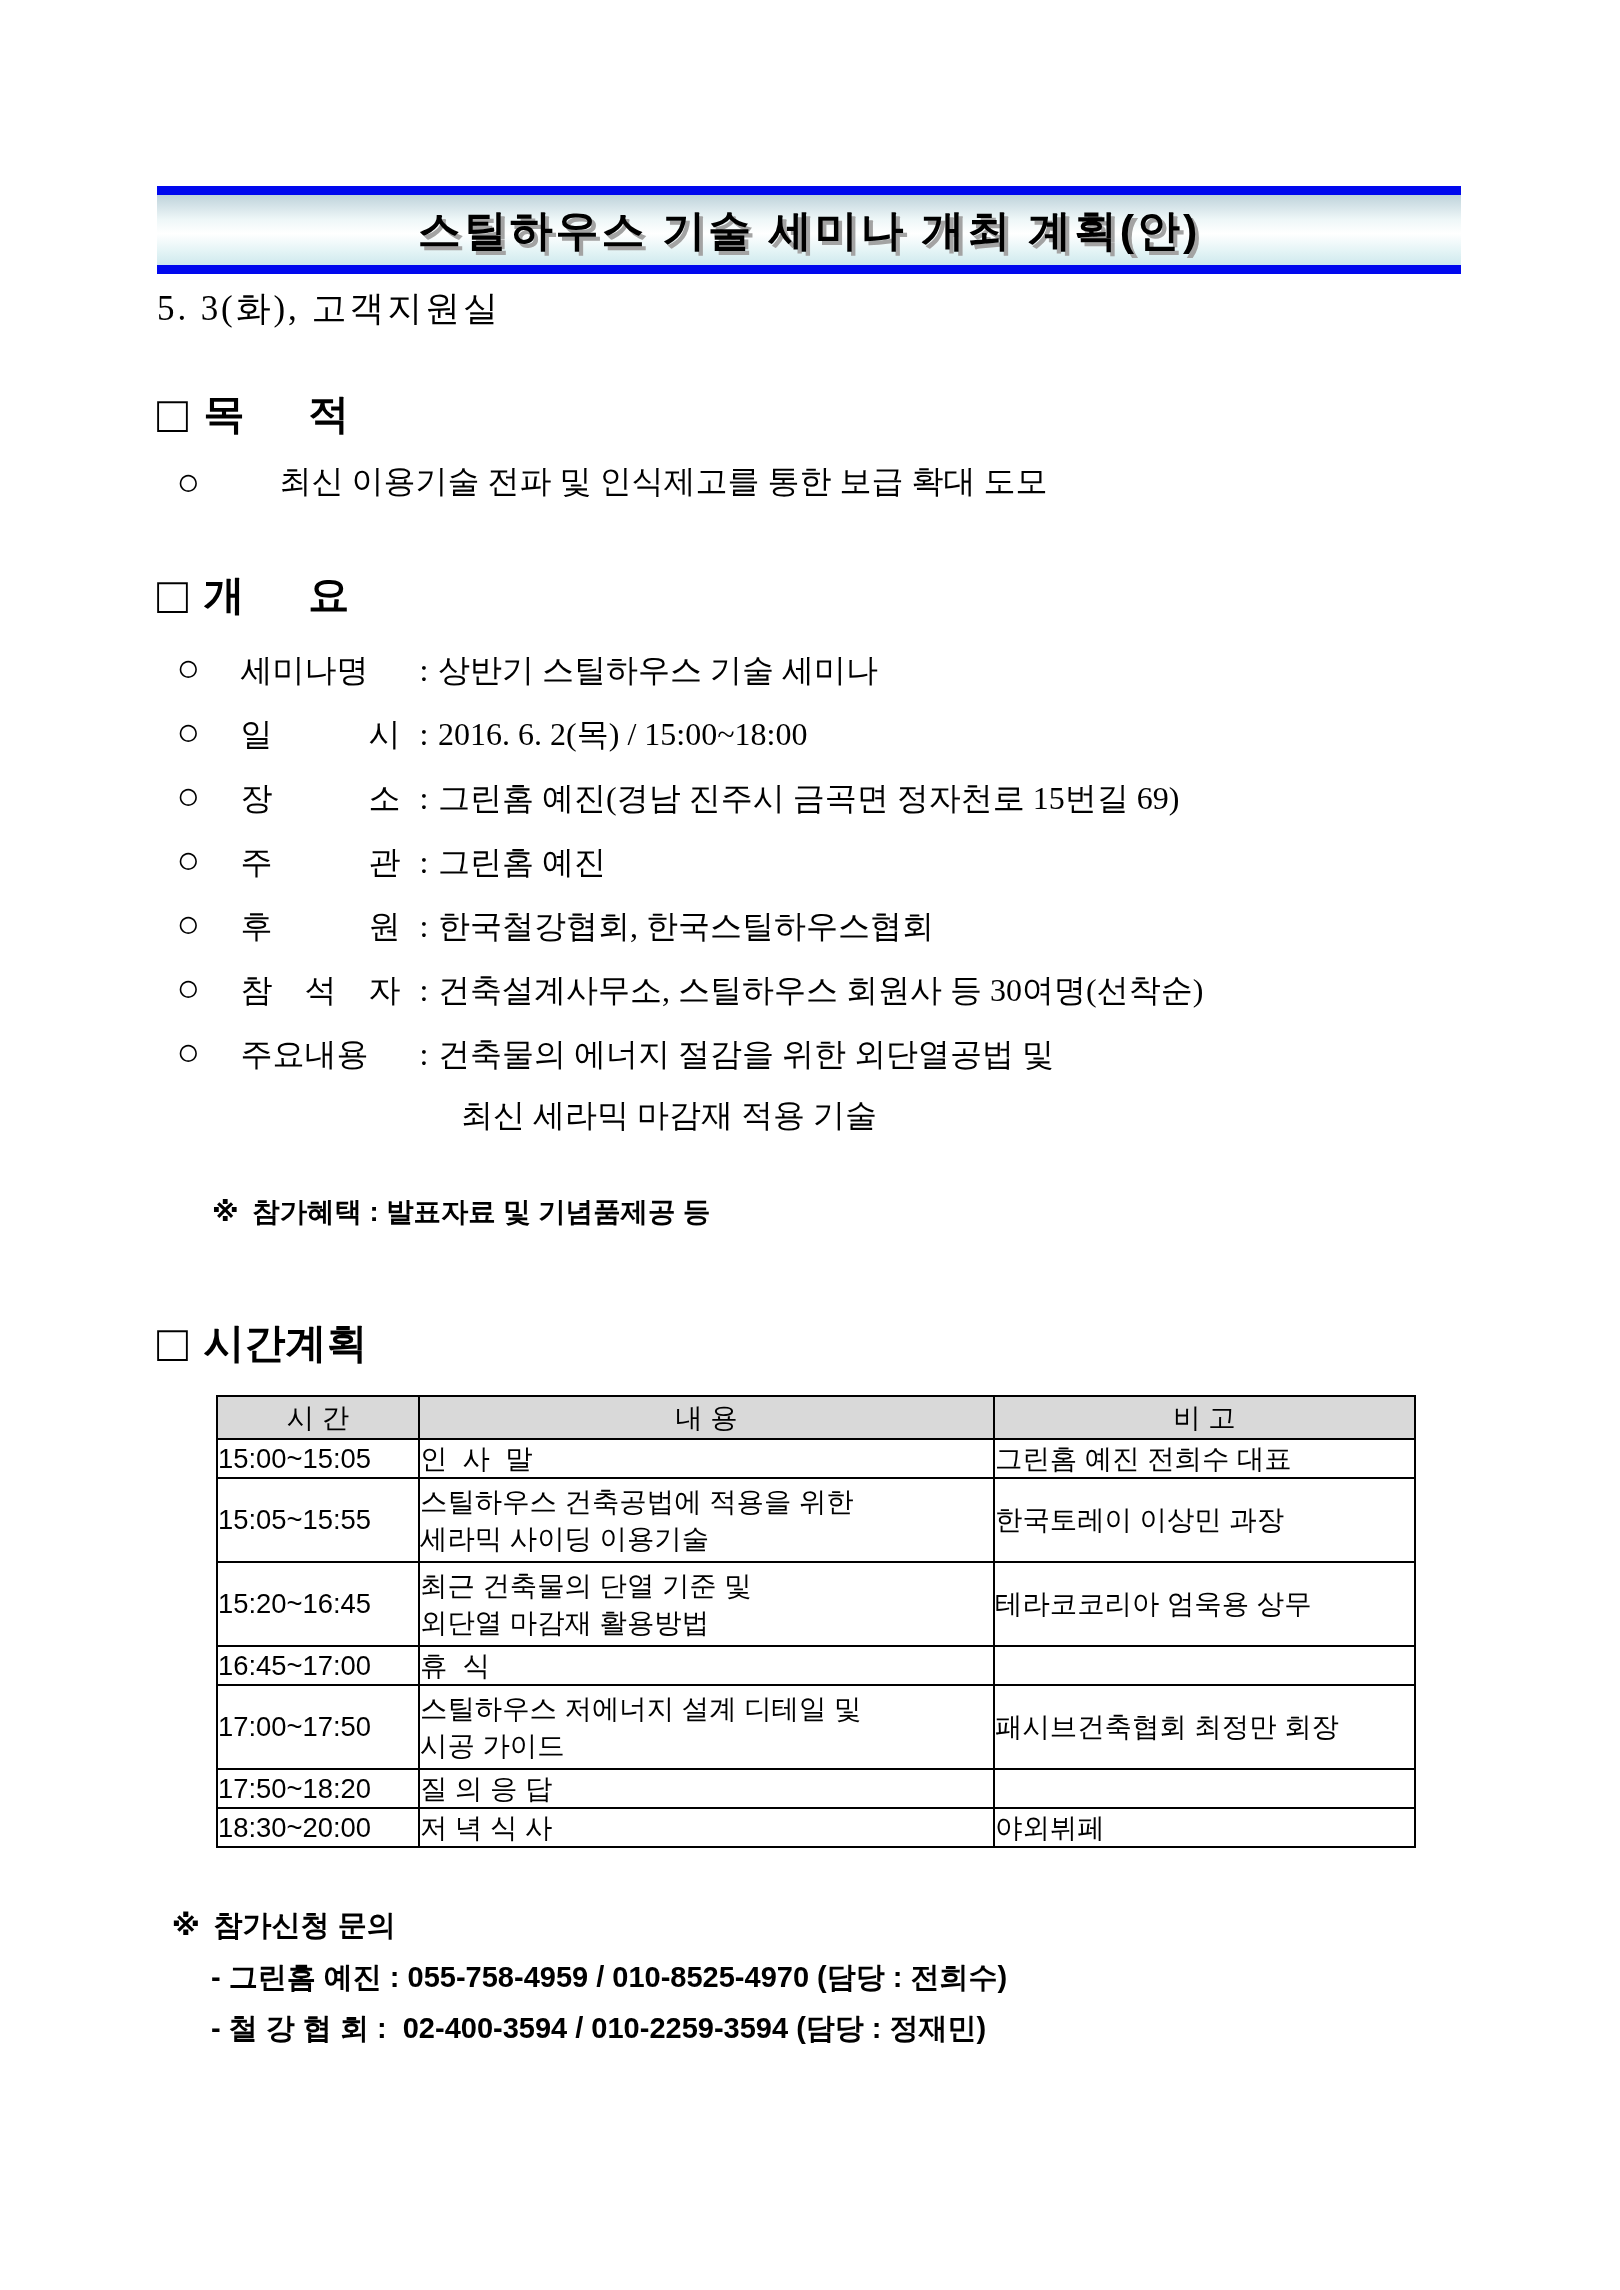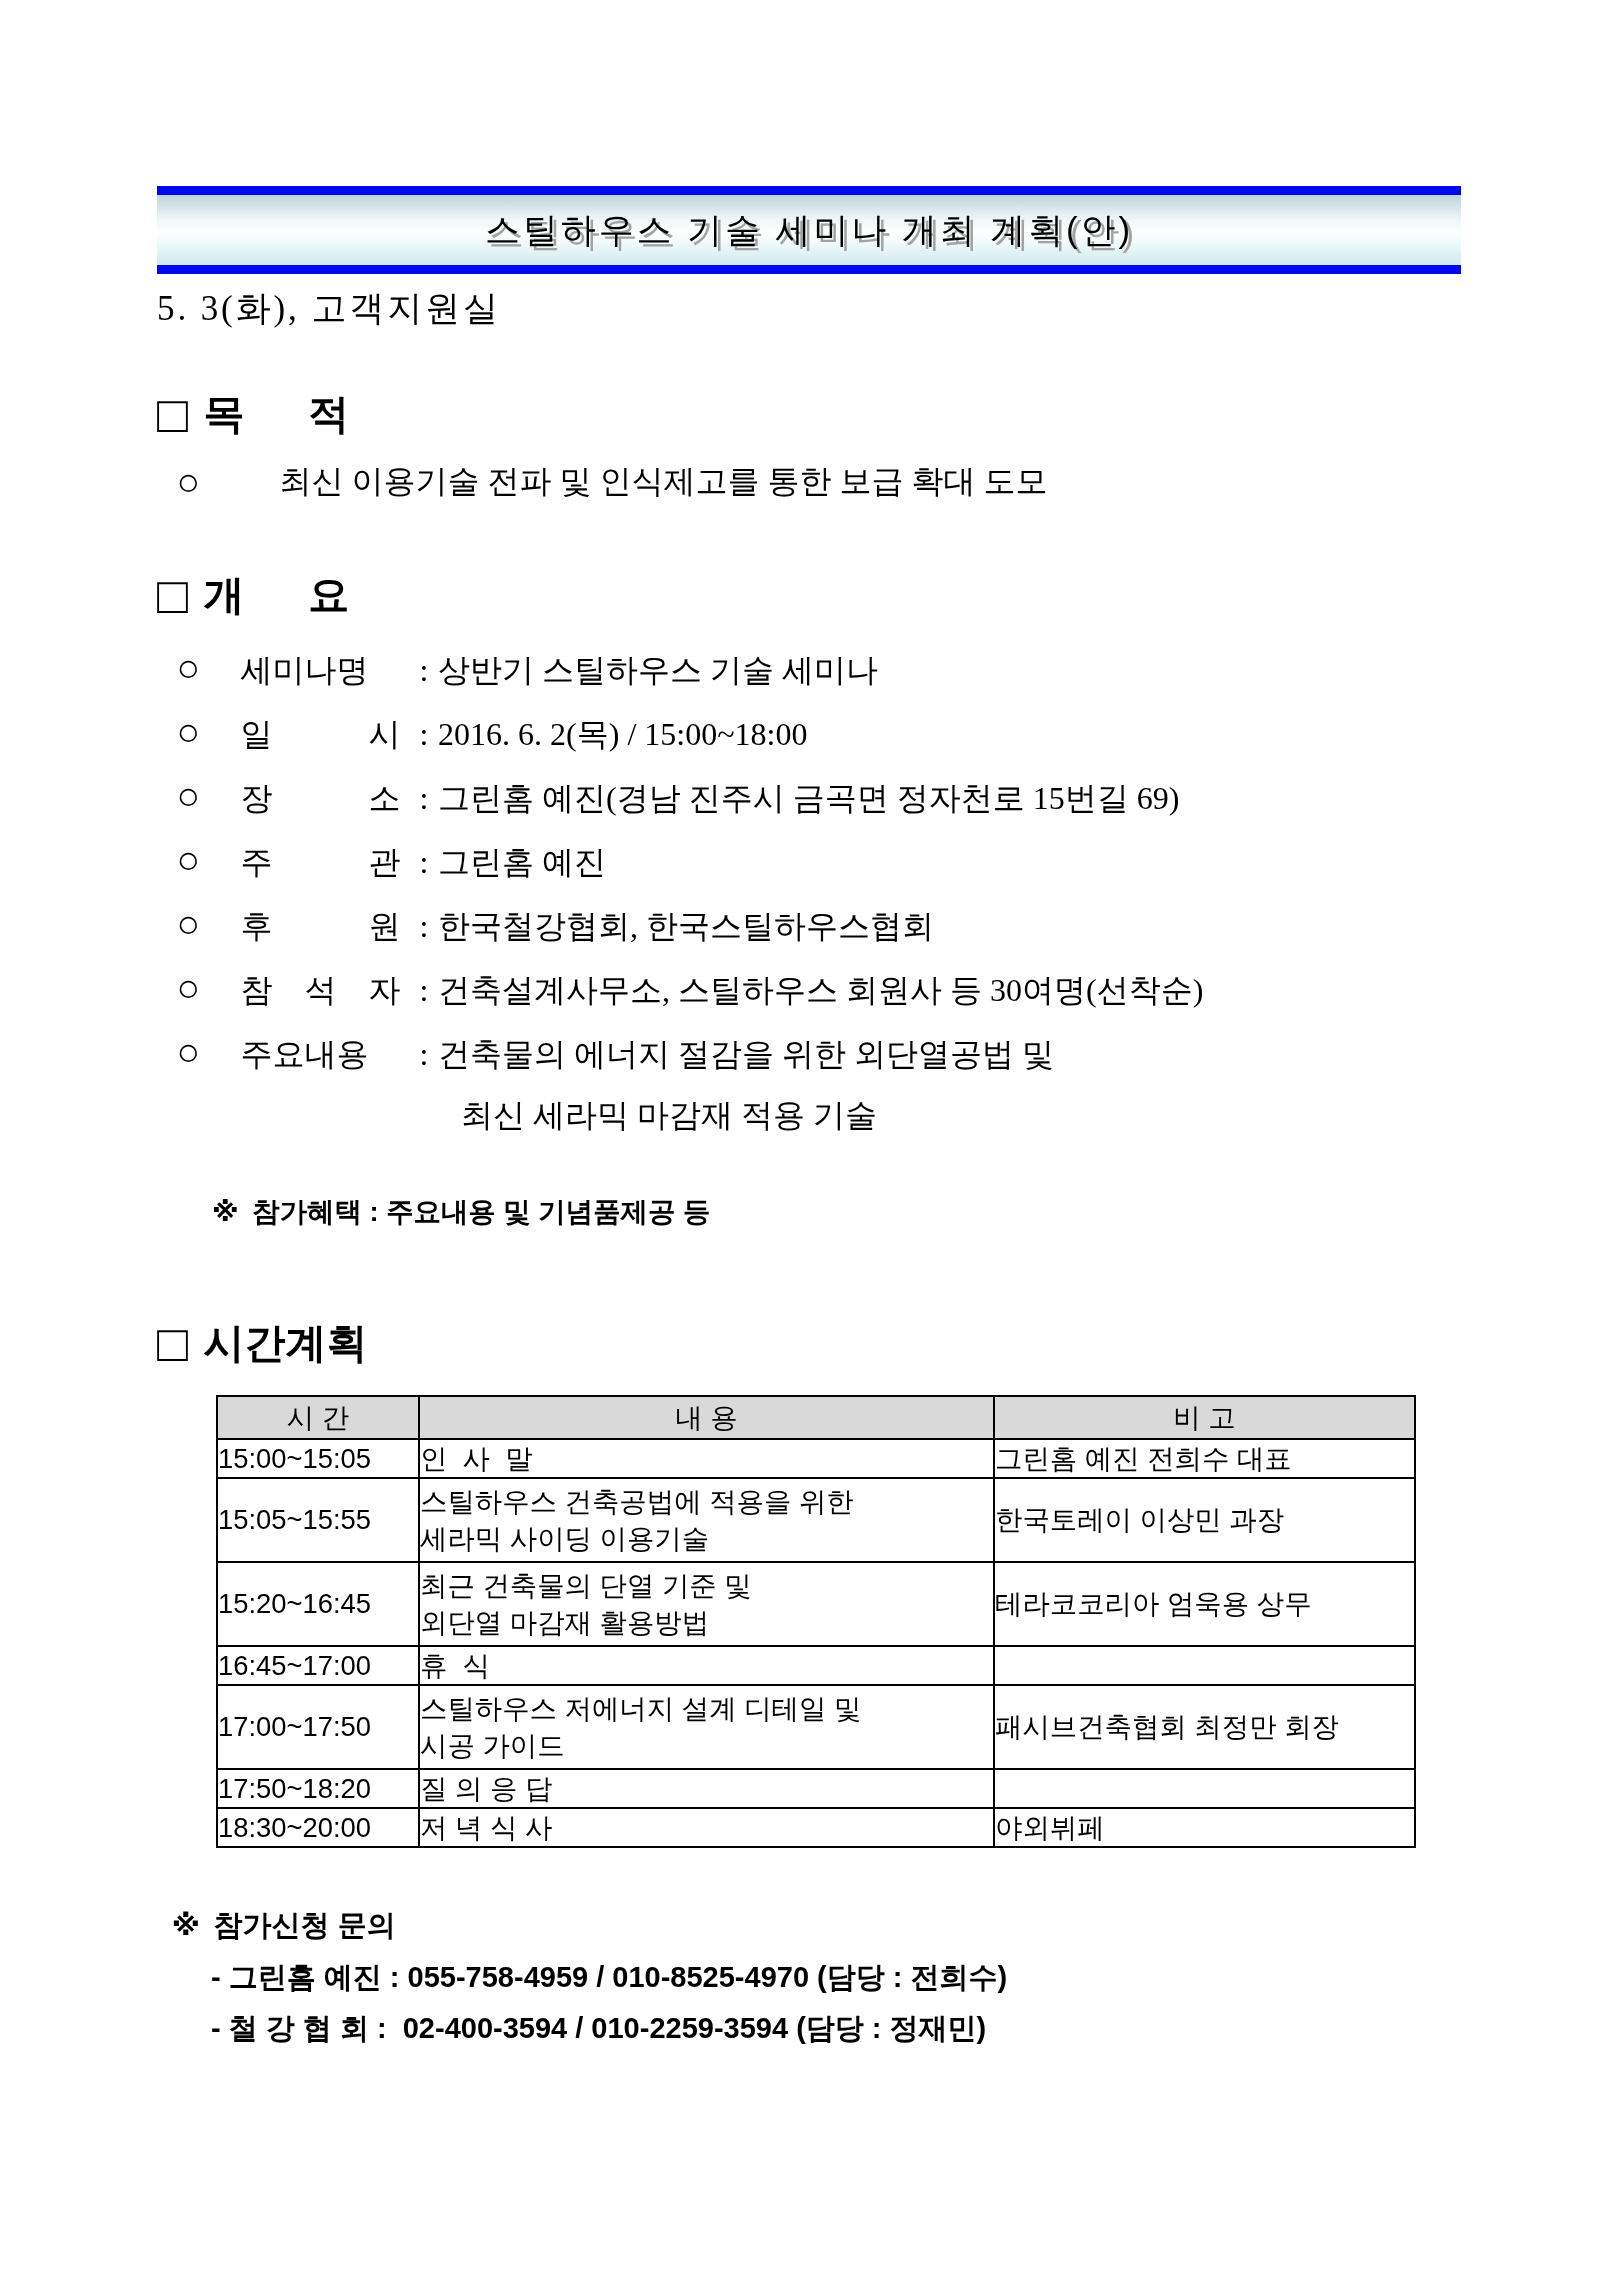--- a/index.html
+++ b/index.html
@@ -11,21 +11,21 @@
 
   
   .banner{margin-top:186px;width:1304px;}
   .banner .bar{height:8.8px;background:#0008ee;}
   .banner .inner{
     height:70px;line-height:70px;text-align:center;
     background:linear-gradient(180deg,#bfd3db 0%,#eef7f8 35%,#ffffff 55%,#e2f3f5 82%,#cfe9ee 100%);
   }
   .banner .title{
     font-family:"Liberation Sans","DejaVu Sans",sans-serif;
-    font-weight:normal;font-size:35px;letter-spacing:2.9px;
+    font-weight:bold;font-size:43px;letter-spacing:2.9px;
     text-shadow:3.9px 3.9px 0 #a3a3a3;
   }
   .date-line{
     margin-top:13.7px;width:1346px;
     font-size:35px;letter-spacing:2.9px;line-height:43px;
   }
 
   
   .sec-head{
     margin-top:59px;display:flex;align-items:center;
@@ -150,21 +150,21 @@
     </div>
     <div class="ov-row">
       <span class="bullet">○</span>
       <span class="ov-label">주요내용</span>
       <span class="ov-colon">:</span>
       <span class="ov-value">건축물의 에너지 절감을 위한 외단열공법 및</span>
     </div>
     <div class="ov-cont">최신 세라믹 마감재 적용 기술</div>
   </div>
   <div class="benefit">
-    <span class="ref-mark">※</span><span>참가혜택 : 주요내용 및 기념품제공 등</span>
+    <span class="ref-mark">※</span><span>참가혜택 : 발표자료 및 기념품제공 등</span>
   </div>
 
   <div class="sec-head sched-head">
     <span class="sq">□</span>
     <span class="pre">시간계획</span>
   </div>
 
   <table class="sched">
     <colgroup>
         <col style="width:202px">

